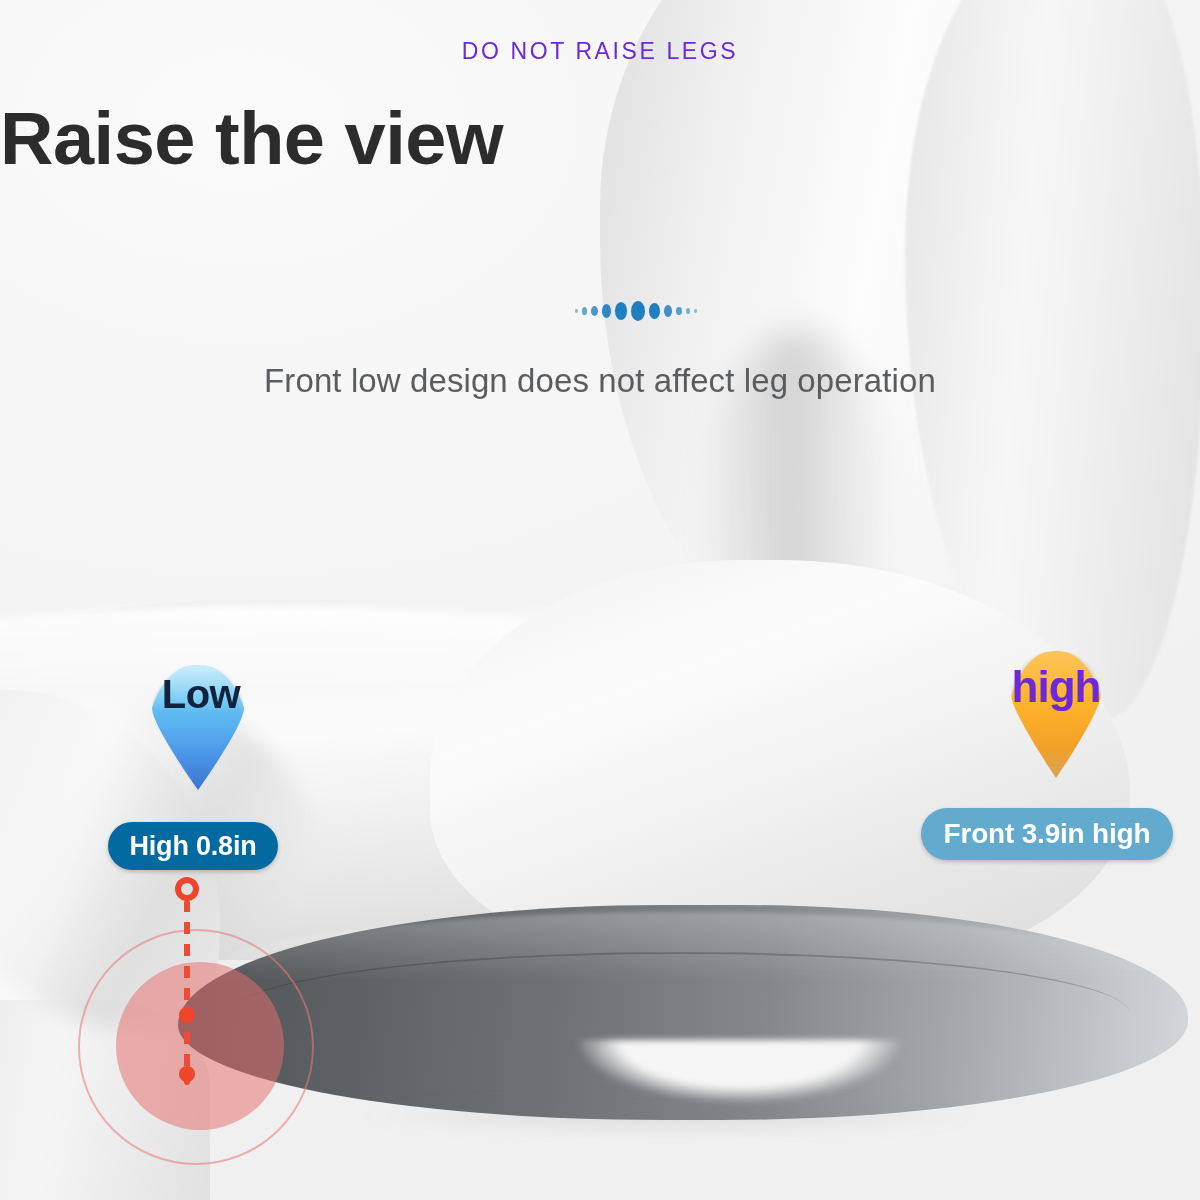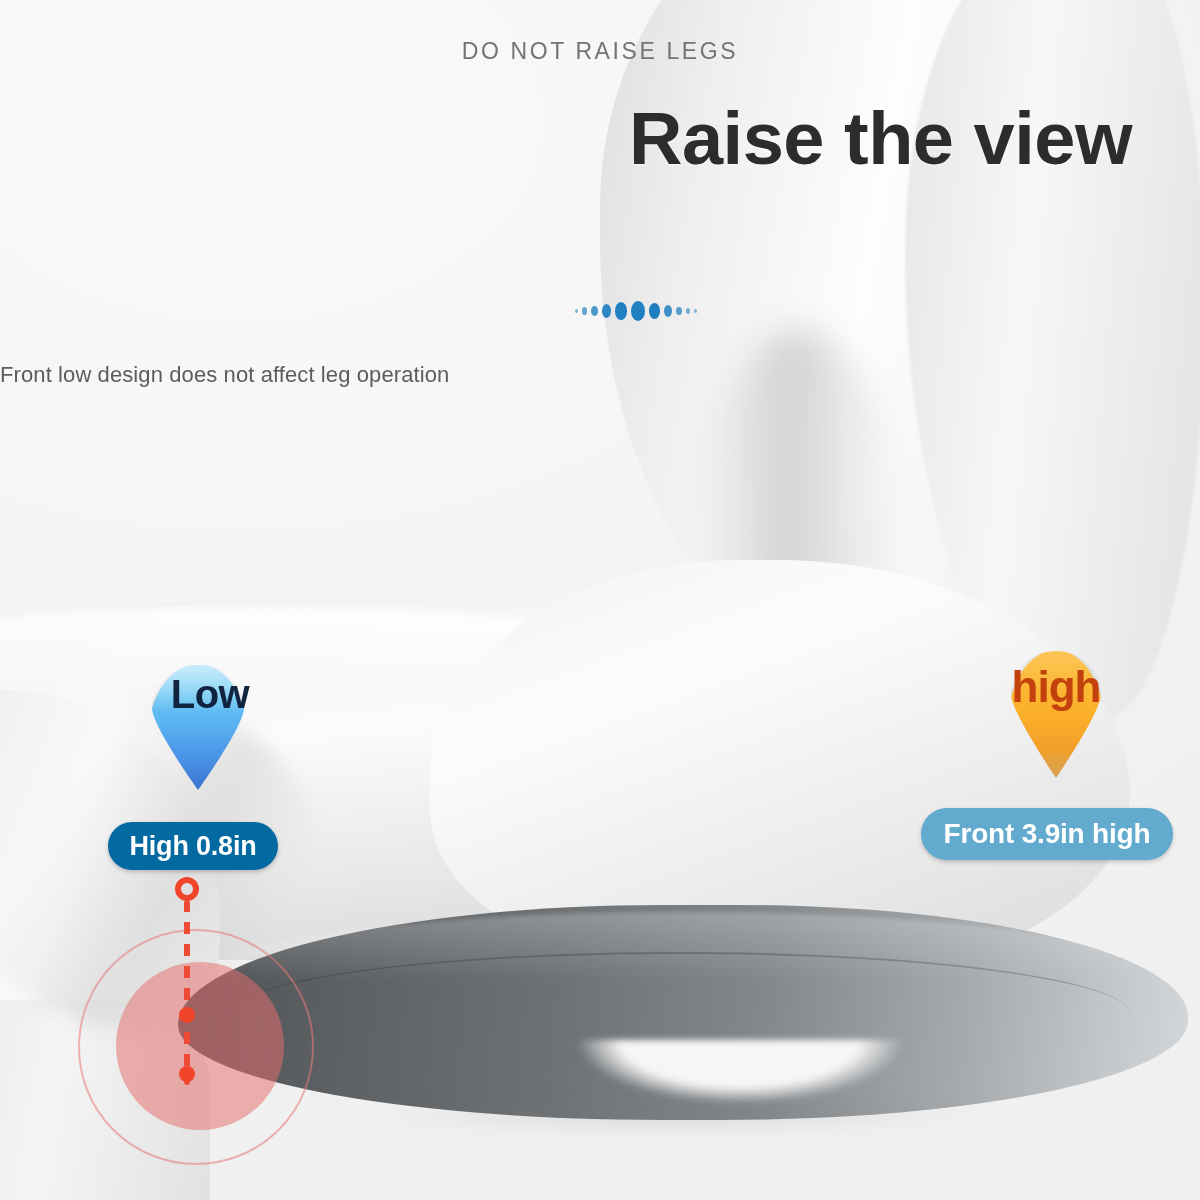--- a/index.html
+++ b/index.html
@@ -129,45 +129,45 @@
   .dots{
     position:absolute;left:575px;top:298px;
     display:flex;align-items:center;gap:4px;height:26px;
   }
   .dots i{display:block;border-radius:50%;background:#1f7fc0;}
 
   
   .kicker{
     position:absolute;left:0;top:38px;width:1200px;
     text-align:center;
-    font-size:23px;letter-spacing:2.6px;color:#737373;font-weight:400;
+    font-size:23px;letter-spacing:2.6px;color:#6d28d9;font-weight:400;
   }
   .title{
     position:absolute;left:0;top:100px;width:1132px;
-    text-align:right;color:#2c2c2c;
+    text-align:left;color:#2c2c2c;
     font-size:74px;line-height:1.05;font-weight:700;
     letter-spacing:-.5px;
     text-shadow:0 1px 2px rgba(255,255,255,.8);
   }
   .title .l2{display:block;}
   .subtitle{
     position:absolute;left:0;top:362px;width:1200px;
-    color:#5a5d60;
-    font-size:22px;font-weight:400;letter-spacing:.1px;
+    text-align:center;color:#5a5d60;
+    font-size:33px;font-weight:400;letter-spacing:.1px;
   }
 
   
   .pin{position:absolute;width:100px;height:126px;}
   .pin .drop{
     position:absolute;inset:0;
     border-radius:50% 50% 50% 50% / 58% 58% 42% 42%;
     clip-path:path("M50 126 C50 126 4 62 4 44 C4 18 24 1 50 1 C76 1 96 18 96 44 C96 62 50 126 50 126 Z");
   }
   .pin .lbl{
-    position:absolute;left:12px;top:8px;width:100%;
+    position:absolute;left:3px;top:8px;width:100%;
     text-align:center;font-weight:700;
   }
   
   #pin-low{left:148px;top:664px;}
   #pin-low .drop{
     background:linear-gradient(180deg,#8fd9f8 0%,#67c4f2 28%,#57aef0 52%,#4a93e6 74%,#3b74cf 100%);
     filter:drop-shadow(0 2px 3px rgba(0,0,0,.28));
   }
   #pin-low .rim{
     position:absolute;inset:0;
@@ -176,21 +176,21 @@
   }
   #pin-low .lbl{font-size:40px;color:#10243f;letter-spacing:-.5px;}
   
   #pin-high{left:1008px;top:650px;width:96px;height:128px;}
   #pin-high .drop{
     background:linear-gradient(180deg,#fcc65a 0%,#fcb734 30%,#fbac28 55%,#f0a02a 78%,#d6a25c 100%);
     clip-path:path("M48 128 C48 128 3 62 3 44 C3 18 23 1 48 1 C73 1 93 18 93 44 C93 62 48 128 48 128 Z");
     filter:drop-shadow(0 2px 3px rgba(0,0,0,.25));
   }
   #pin-high .lbl{
-    font-size:44px;color:#c2410c;letter-spacing:-1px;top:12px;
+    font-size:44px;color:#6d28d9;letter-spacing:-1px;top:12px;
     width:130px;left:-17px;
   }
 
   
   .badge{
     position:absolute;
     display:flex;align-items:center;justify-content:center;
     color:#fff;font-weight:700;
     border-radius:999px;
     box-shadow:0 2px 4px rgba(0,0,0,.20);

